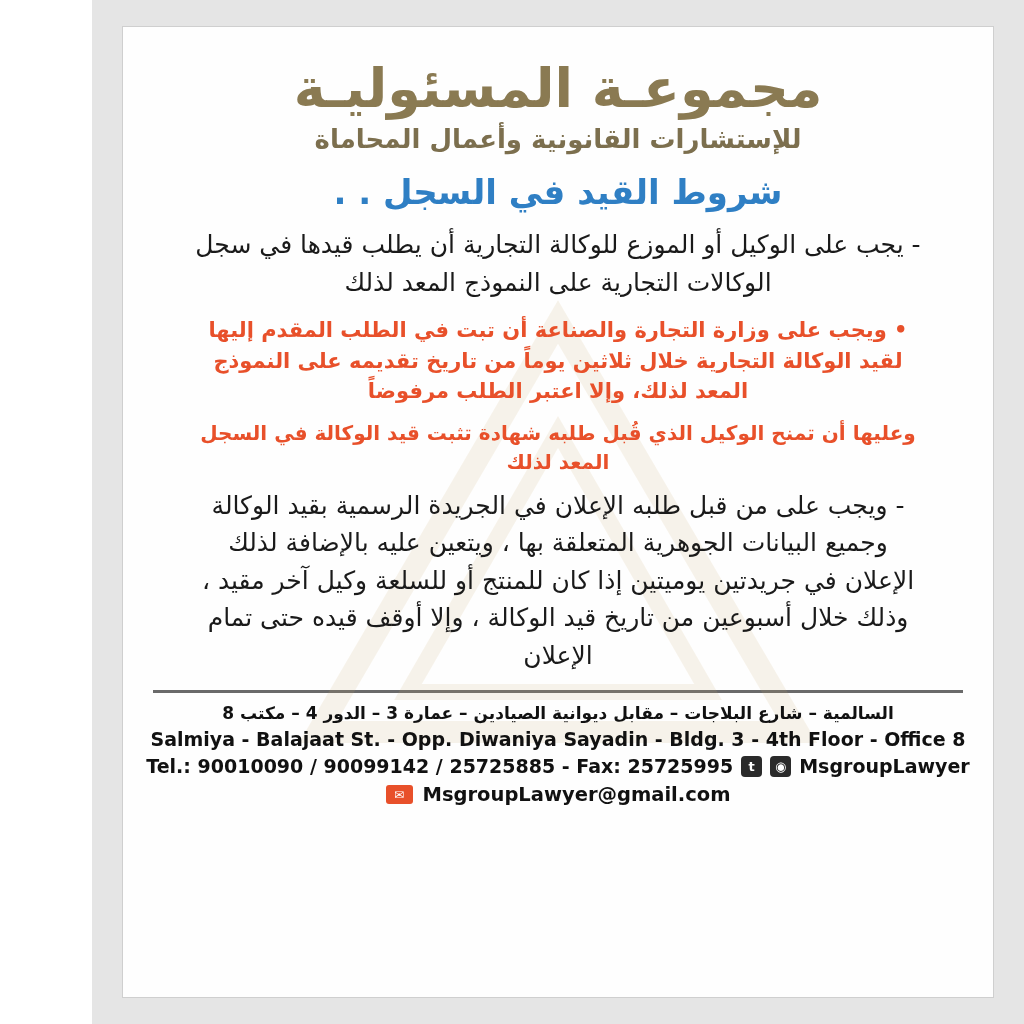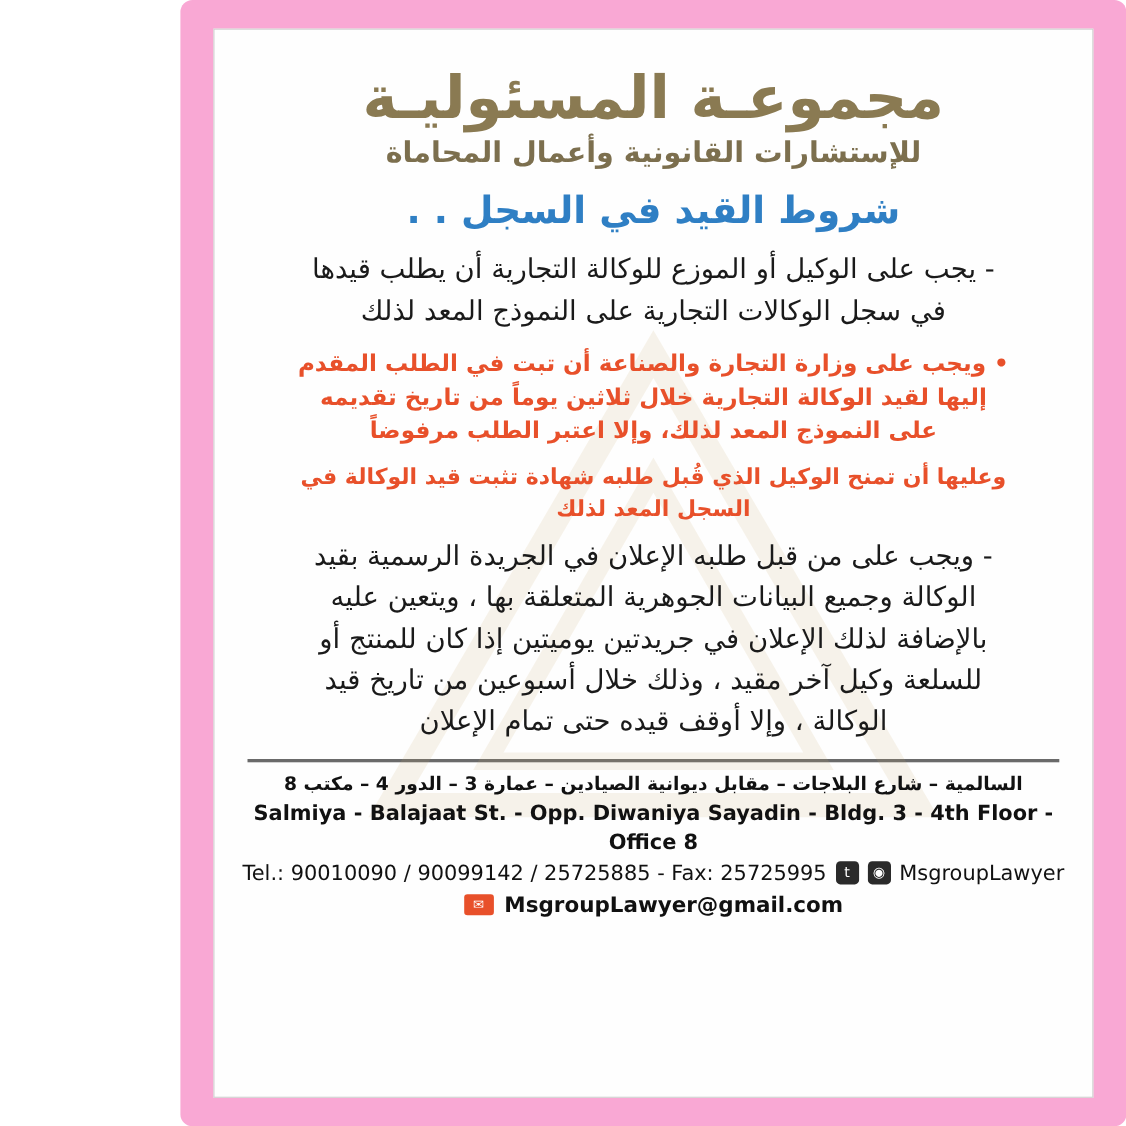--- a/index.html
+++ b/index.html
@@ -8,26 +8,25 @@
     background: #ffffff;
   }
   body {
     width: 1024px;
     height: 1024px;
     font-family: "DejaVu Sans", "Liberation Sans", sans-serif;
     overflow: hidden;
   }
   .page {
     position: relative;
-    width: 860px;
+    width: 932px;
     height: 1024px;
-    background: #f9a8d4;
+    background: #e5e5e5;
     box-sizing: border-box;
     padding: 26px 30px;
-    border-radius: 11px;
   }
   .frame {
     position: relative;
     width: 100%;
     height: 100%;
     border: 1px solid #cfcfcf;
     background: #fefefe;
     box-sizing: border-box;
     overflow: hidden;
   }
@@ -106,27 +105,27 @@
     font-weight: bold;
     line-height: 1.45;
     direction: rtl;
   }
   .footer .line.ltr {
     direction: ltr;
     font-size: 19px;
   }
   .footer .social {
     display: flex;
-    align-items: flex-start;
+    align-items: flex-end;
     justify-content: center;
     gap: 8px;
     direction: ltr;
     margin-top: 2px;
     font-size: 19px;
-    font-weight: normal;
+    font-weight: bold;
   }
   .icon-sq {
     display: inline-flex;
     align-items: center;
     justify-content: center;
     width: 21px;
     height: 21px;
     border-radius: 4px;
     background: #2a2a2a;
     color: #fff;

